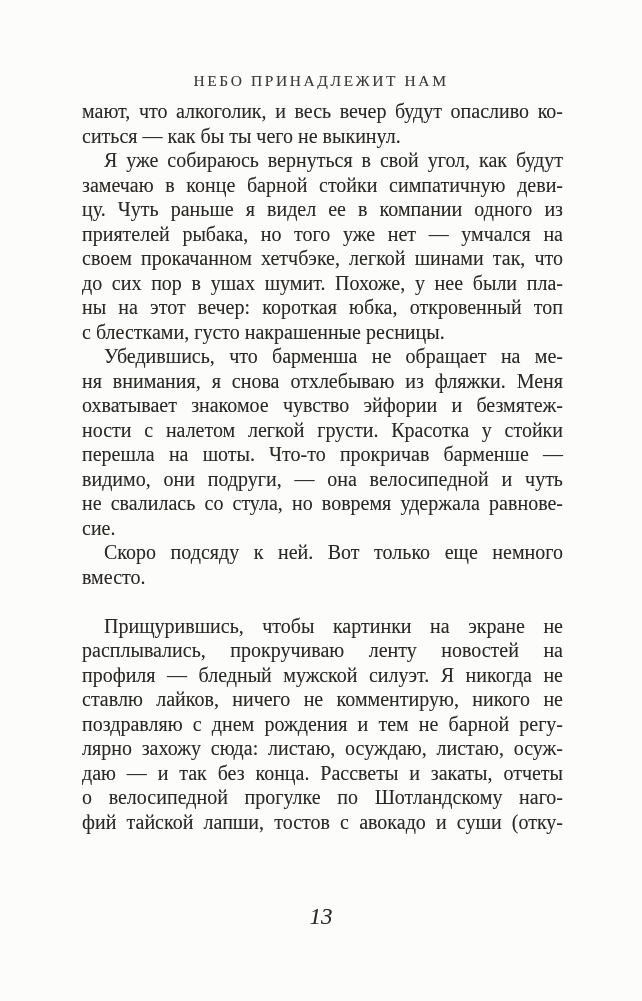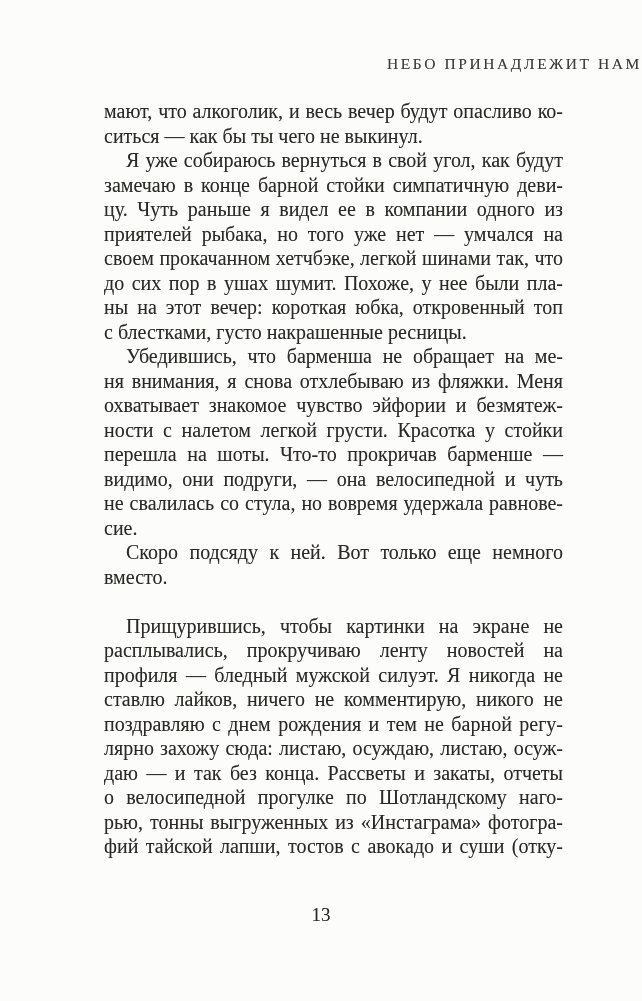--- a/index.html
+++ b/index.html
@@ -13,57 +13,57 @@
     position:relative;
     width:642px;
     height:1001px;
     background:var(--bg);
     font-family:"Liberation Serif","DejaVu Serif",serif;
     color:var(--ink);
     overflow:hidden;
   }
   .running-header{
     position:absolute;
-    top:55px;
+    top:72px;
     left:0;
     width:100%;
-    text-align:right;
+    text-align:center;
     font-size:15.5px;
     letter-spacing:2.6px;
     color:var(--header-ink);
     text-shadow:0 0 0.5px rgba(40,38,35,0.35);
   }
   .text-block{
     position:absolute;
     top:99px;
     left:82px;
     width:481px;
     font-size:20px;
     line-height:24.5px;
     text-shadow:0 0 0.5px rgba(40,38,35,0.3);
   }
   .para{margin:0;}
   .para.space-before{margin-top:24.5px;}
   .line{
     text-align:justify;
     text-align-last:justify;
     white-space:normal;
-    margin-left:22px;
   }
   .line.indent{text-indent:22px;}
   .line.para-end{text-align-last:left;}
   .page-number{
     position:absolute;
     top:904px;
     left:0;
     width:100%;
     text-align:center;
-    font-size:19px;
+    font-size:23px;
     color:var(--ink);
     text-shadow:0 0 0.5px rgba(40,38,35,0.3);
+    font-style:italic;
   }
 </style>
 </head>
 <body>
 
 <div class="page">
   <div class="running-header">НЕБО ПРИНАДЛЕЖИТ НАМ</div>
 
   <div class="text-block" id="text-block">
       <div class="para">
@@ -96,19 +96,18 @@
       </div>
       <div class="para space-before">
         <div class="line indent">Прищурившись, чтобы картинки на экране не</div>
         <div class="line">расплывались, прокручиваю ленту новостей на</div>
         <div class="line">профиля — бледный мужской силуэт. Я никогда не</div>
         <div class="line">ставлю лайков, ничего не комментирую, никого не</div>
         <div class="line">поздравляю с днем рождения и тем не барной регу-</div>
         <div class="line">лярно захожу сюда: листаю, осуждаю, листаю, осуж-</div>
         <div class="line">даю — и так без конца. Рассветы и закаты, отчеты</div>
         <div class="line">о велосипедной прогулке по Шотландскому наго-</div>
-        <div class="line">рью, тонны выгруженных из «Инстаграма» фотогра-</div>
         <div class="line">фий тайской лапши, тостов с авокадо и суши (отку-</div>
       </div>
     </div>
 
   <div class="page-number">13</div>
 </div>
 
 </body></html>

